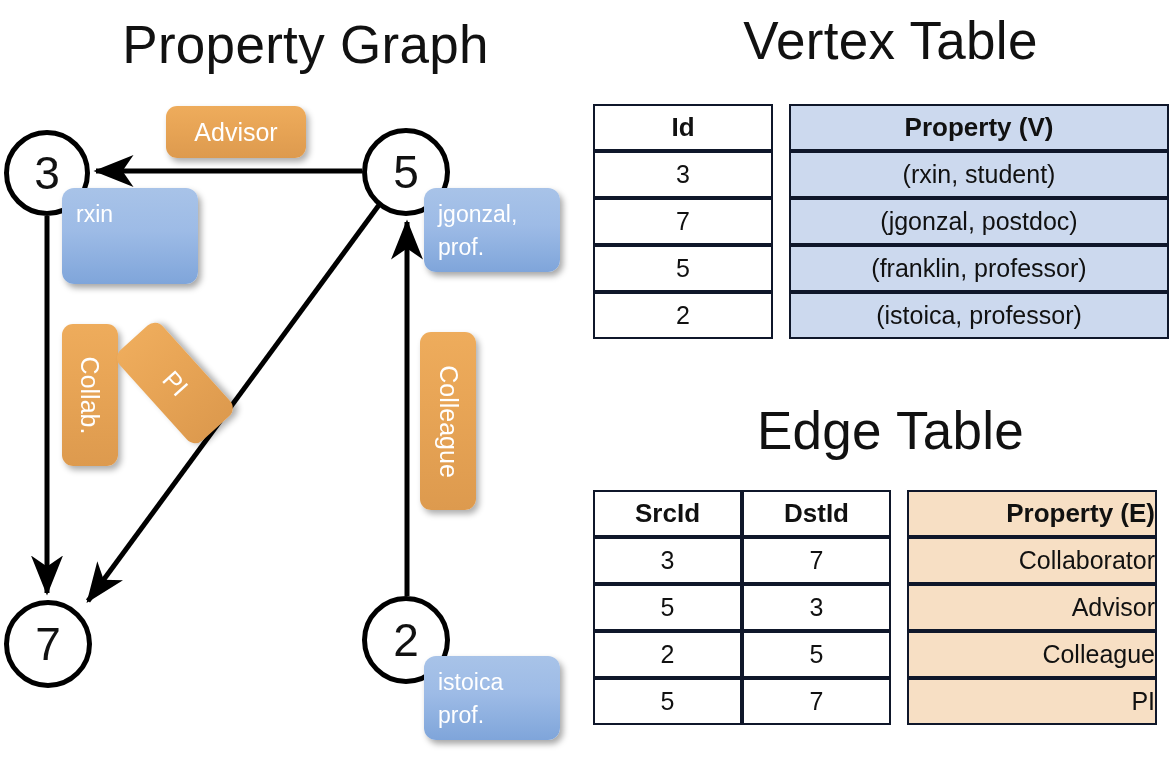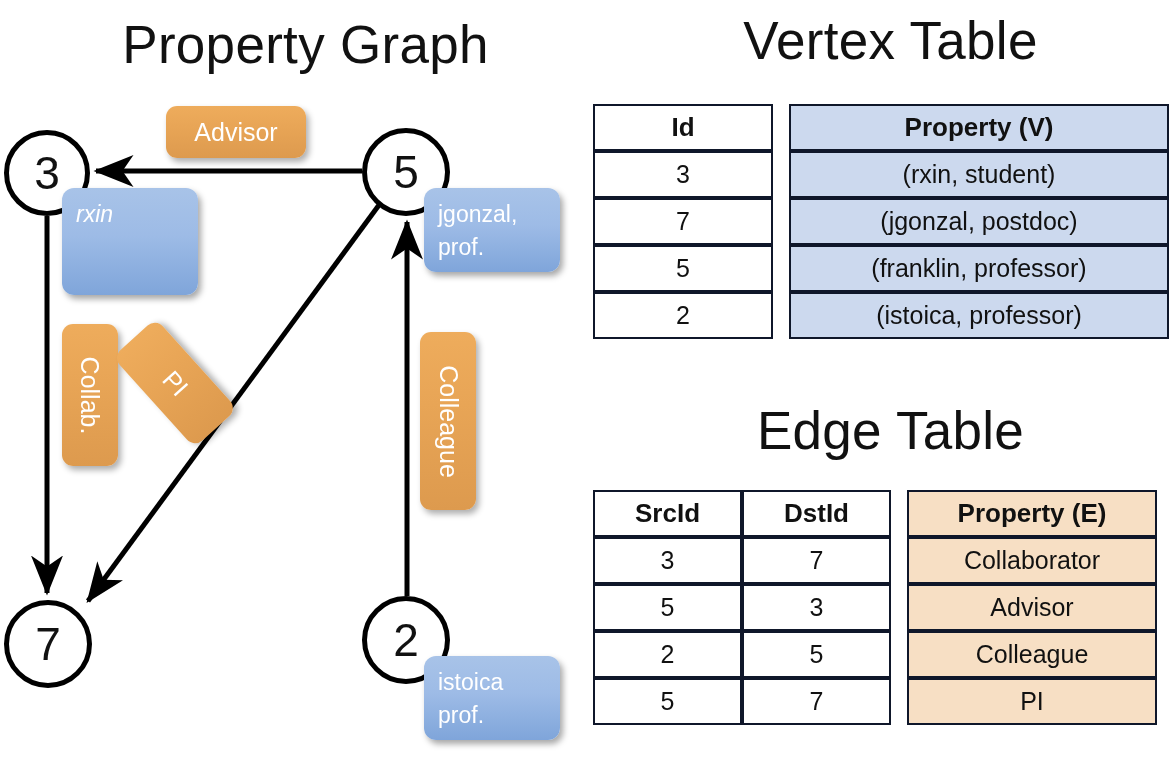--- a/index.html
+++ b/index.html
@@ -74,21 +74,21 @@
     box-shadow: 3px 4px 6px rgba(0,0,0,0.35);
     color: #ffffff;
     font-family: "Liberation Sans", sans-serif;
     font-weight: 400;
     font-size: 23px;
     line-height: 1.45;
     padding: 10px 14px;
     box-sizing: border-box;
     z-index: 5;
   }
-  #prop-rxin     { left: 62px;  top: 188px; width: 136px; height: 107px; font-style: italic; }
+  #prop-rxin     { left: 62px;  top: 188px; width: 136px; height: 96px; }
   #prop-franklin { left: 424px; top: 188px; width: 136px; height: 84px; }
   #prop-jgonzal  { left: 62px;  top: 656px; width: 136px; height: 84px; }
   #prop-istoica  { left: 424px; top: 656px; width: 136px; height: 84px; }
 
   
   .edge-box {
     position: absolute;
     border-radius: 11px;
     background: linear-gradient(to bottom, #eeac5c 0%, #e8a556 40%, #dd9a4e 100%);
     box-shadow: 3px 4px 6px rgba(0,0,0,0.32);
@@ -158,21 +158,21 @@
   .cell-blue  { background: #ccd9ee; margin-top: 10px; }
   .cell-peach { background: #f7dfc4; }
 
   #vertex-table { left: 593px; top: 104px; }
   #vertex-table .col-id   { width: 180px; }
   #vertex-table .col-prop { width: 380px; }
 
   #edge-table { left: 593px; top: 490px; }
   #edge-table .col-src { width: 149px; }
   #edge-table .col-dst { width: 149px; }
-  #edge-table .col-pe  { width: 250px; }
+  #edge-table .col-pe  { width: 250px; text-align: right; }
 </style>
 </head>
 <body>
 
 <div class="title" id="title-property-graph">Property Graph</div>
 <div class="title" id="title-vertex-table">Vertex Table</div>
 <div class="title" id="title-edge-table">Edge Table</div>
 
 <div id="graph-panel">
 

